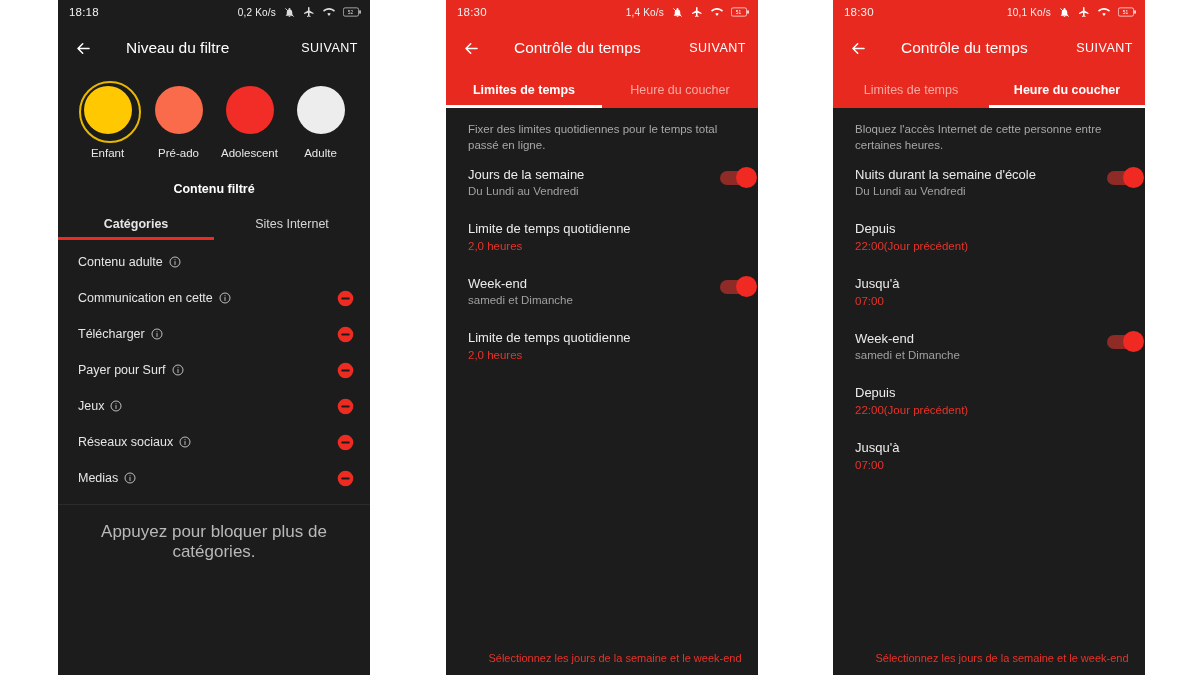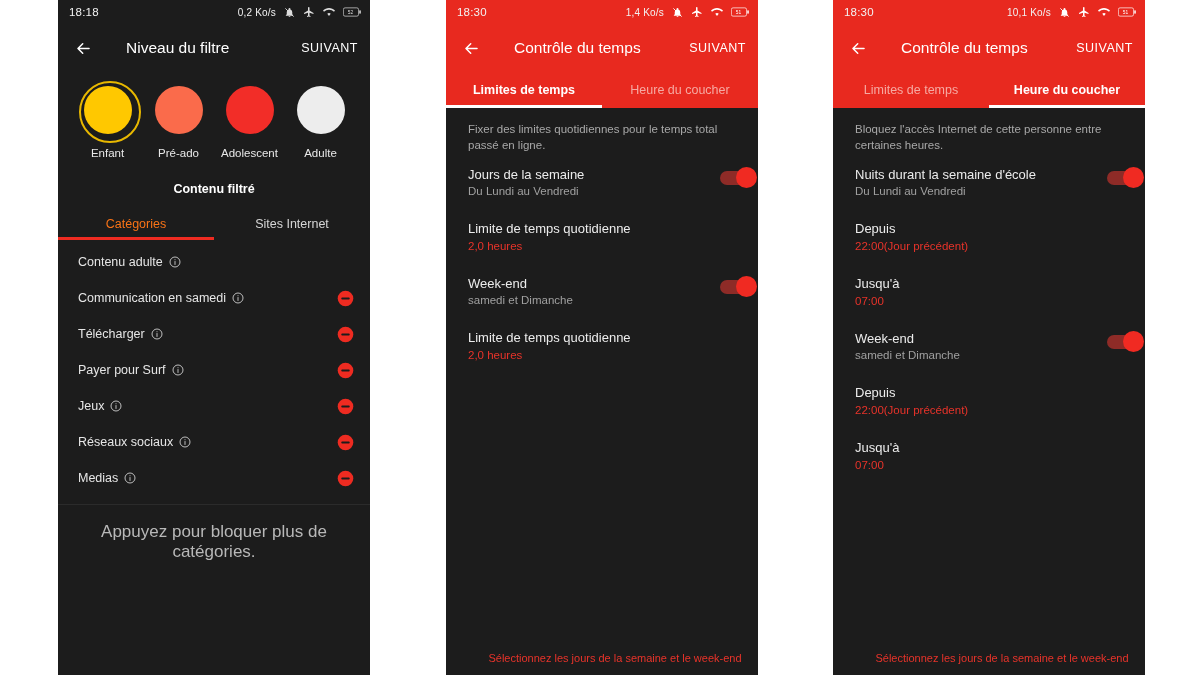--- a/index.html
+++ b/index.html
@@ -80,21 +80,21 @@
     border: 2px solid #e8b800;
   }
   .level-label { margin-top: 13px; font-size: 11.5px; color: #e8e8e8; }
 
   .section-title {
     text-align: center; color: #ffffff; font-size: 12.5px;
     font-weight: bold; margin-top: 23px;
   }
 
   .tabbar.dark { background: #1c1c1c; margin-top: 12px; height: 32px; }
-  .tab.dk-active { color: #f97316; font-weight: normal; }
+  .tab.dk-active { color: #e5e5e5; font-weight: bold; }
   .tab.dk-inactive { color: #d6d6d6; font-weight: normal; }
   .tab-underline.red-line { background: #ee2b21; height: 3px; }
 
   .cat-list { padding: 4px 0 0 0; }
   .cat-row {
     height: 36px; display: flex; align-items: center;
     padding: 0 16px 0 20px; cursor: pointer;
   }
   .cat-name { font-size: 12.5px; color: #e6e6e6; }
   .info-ico { margin-left: 6px; display: inline-flex; }
@@ -211,21 +211,21 @@
       <div class="cat-row">
         <span class="cat-name">Contenu adulte</span>
         <span class="info-ico">
             <svg width="12" height="12" viewBox="0 0 24 24" fill="none" stroke="#cfcfcf" stroke-width="1.8">
               <circle cx="12" cy="12" r="10"></circle>
               <path d="M12 11v6M12 7.4v.2" stroke-linecap="round"></path>
             </svg>
           </span>
       </div>
       <div class="cat-row">
-        <span class="cat-name">Communication en samedi</span>
+        <span class="cat-name">Communication en cette</span>
         <span class="info-ico">
             <svg width="12" height="12" viewBox="0 0 24 24" fill="none" stroke="#cfcfcf" stroke-width="1.8">
               <circle cx="12" cy="12" r="10"></circle>
               <path d="M12 11v6M12 7.4v.2" stroke-linecap="round"></path>
             </svg>
           </span>
         <span class="minus-ico">
             <svg width="17" height="17" viewBox="0 0 24 24">
               <circle cx="12" cy="12" r="11" fill="#ee2b21"></circle>
               <rect x="6" y="10.6" width="12" height="2.8" rx="1.4" fill="#1c1c1c"></rect>

